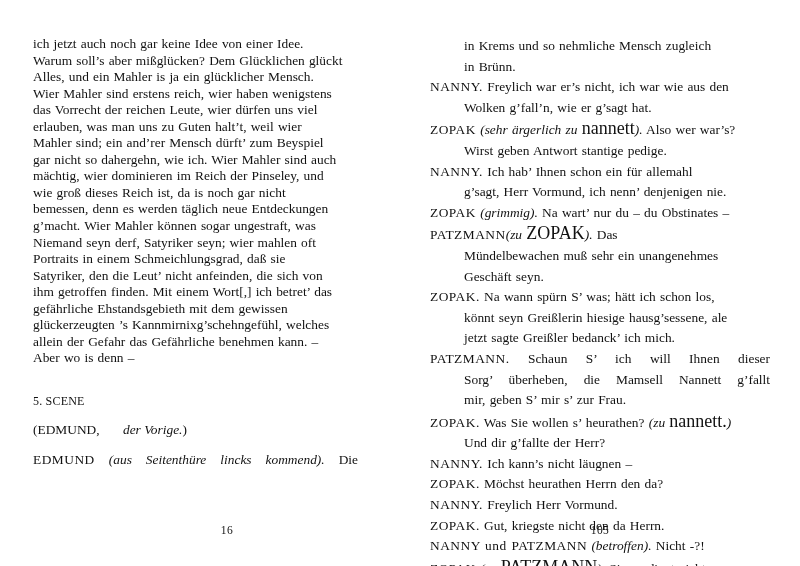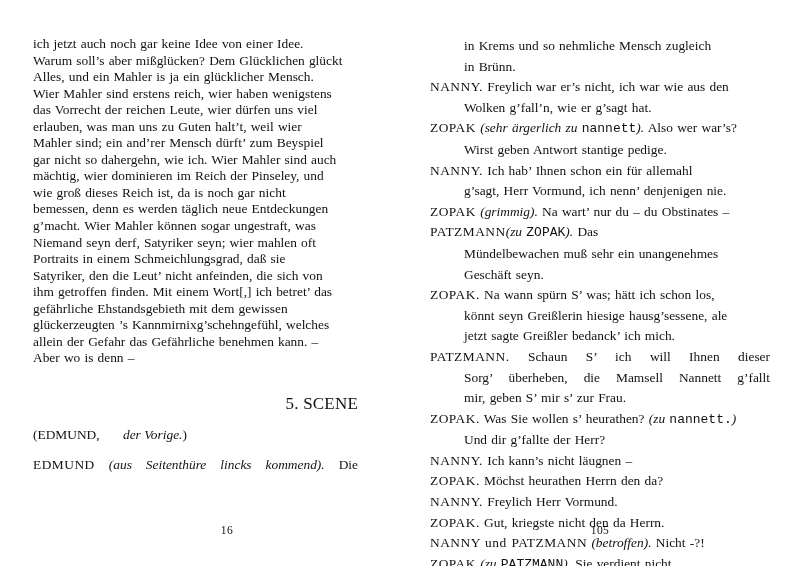--- a/index.html
+++ b/index.html
@@ -33,22 +33,22 @@
     font-size: 13.4px;
     line-height: 16.55px;
     text-align: left;
     word-spacing: 0.8px;
   }
   .para {
     margin: 0;
     text-indent: 0;
   }
   .scene-heading {
-    text-align: right;
-    font-size: 17px;
+    text-align: left;
+    font-size: 12px;
     margin: 27px 0 0 0;
     letter-spacing: 0.2px;
   }
   .scene-cast {
     margin: 13px 0 0 0;
     font-size: 13.4px;
   }
   .scene-cast .it { font-style: italic; margin-left: 20px; }
   .speech-open {
     margin: 14px 0 0 0;
@@ -88,23 +88,23 @@
   .dlg.just {
     text-align: justify;
     text-align-last: justify;
   }
   .sp { 
     letter-spacing: 0.5px;
   }
   .it { font-style: italic; }
   
   .alt {
-    font-family: Liberation Mono, monospace;
+    font-family: Liberation Serif, serif;
     font-style: normal;
-    font-size: 13px;
+    font-size: 18px;
   }
 </style>
 </head>
 <body>
 
 <div class="spread">
 
   <div class="page page-left">
 
     <div class="body-text">

